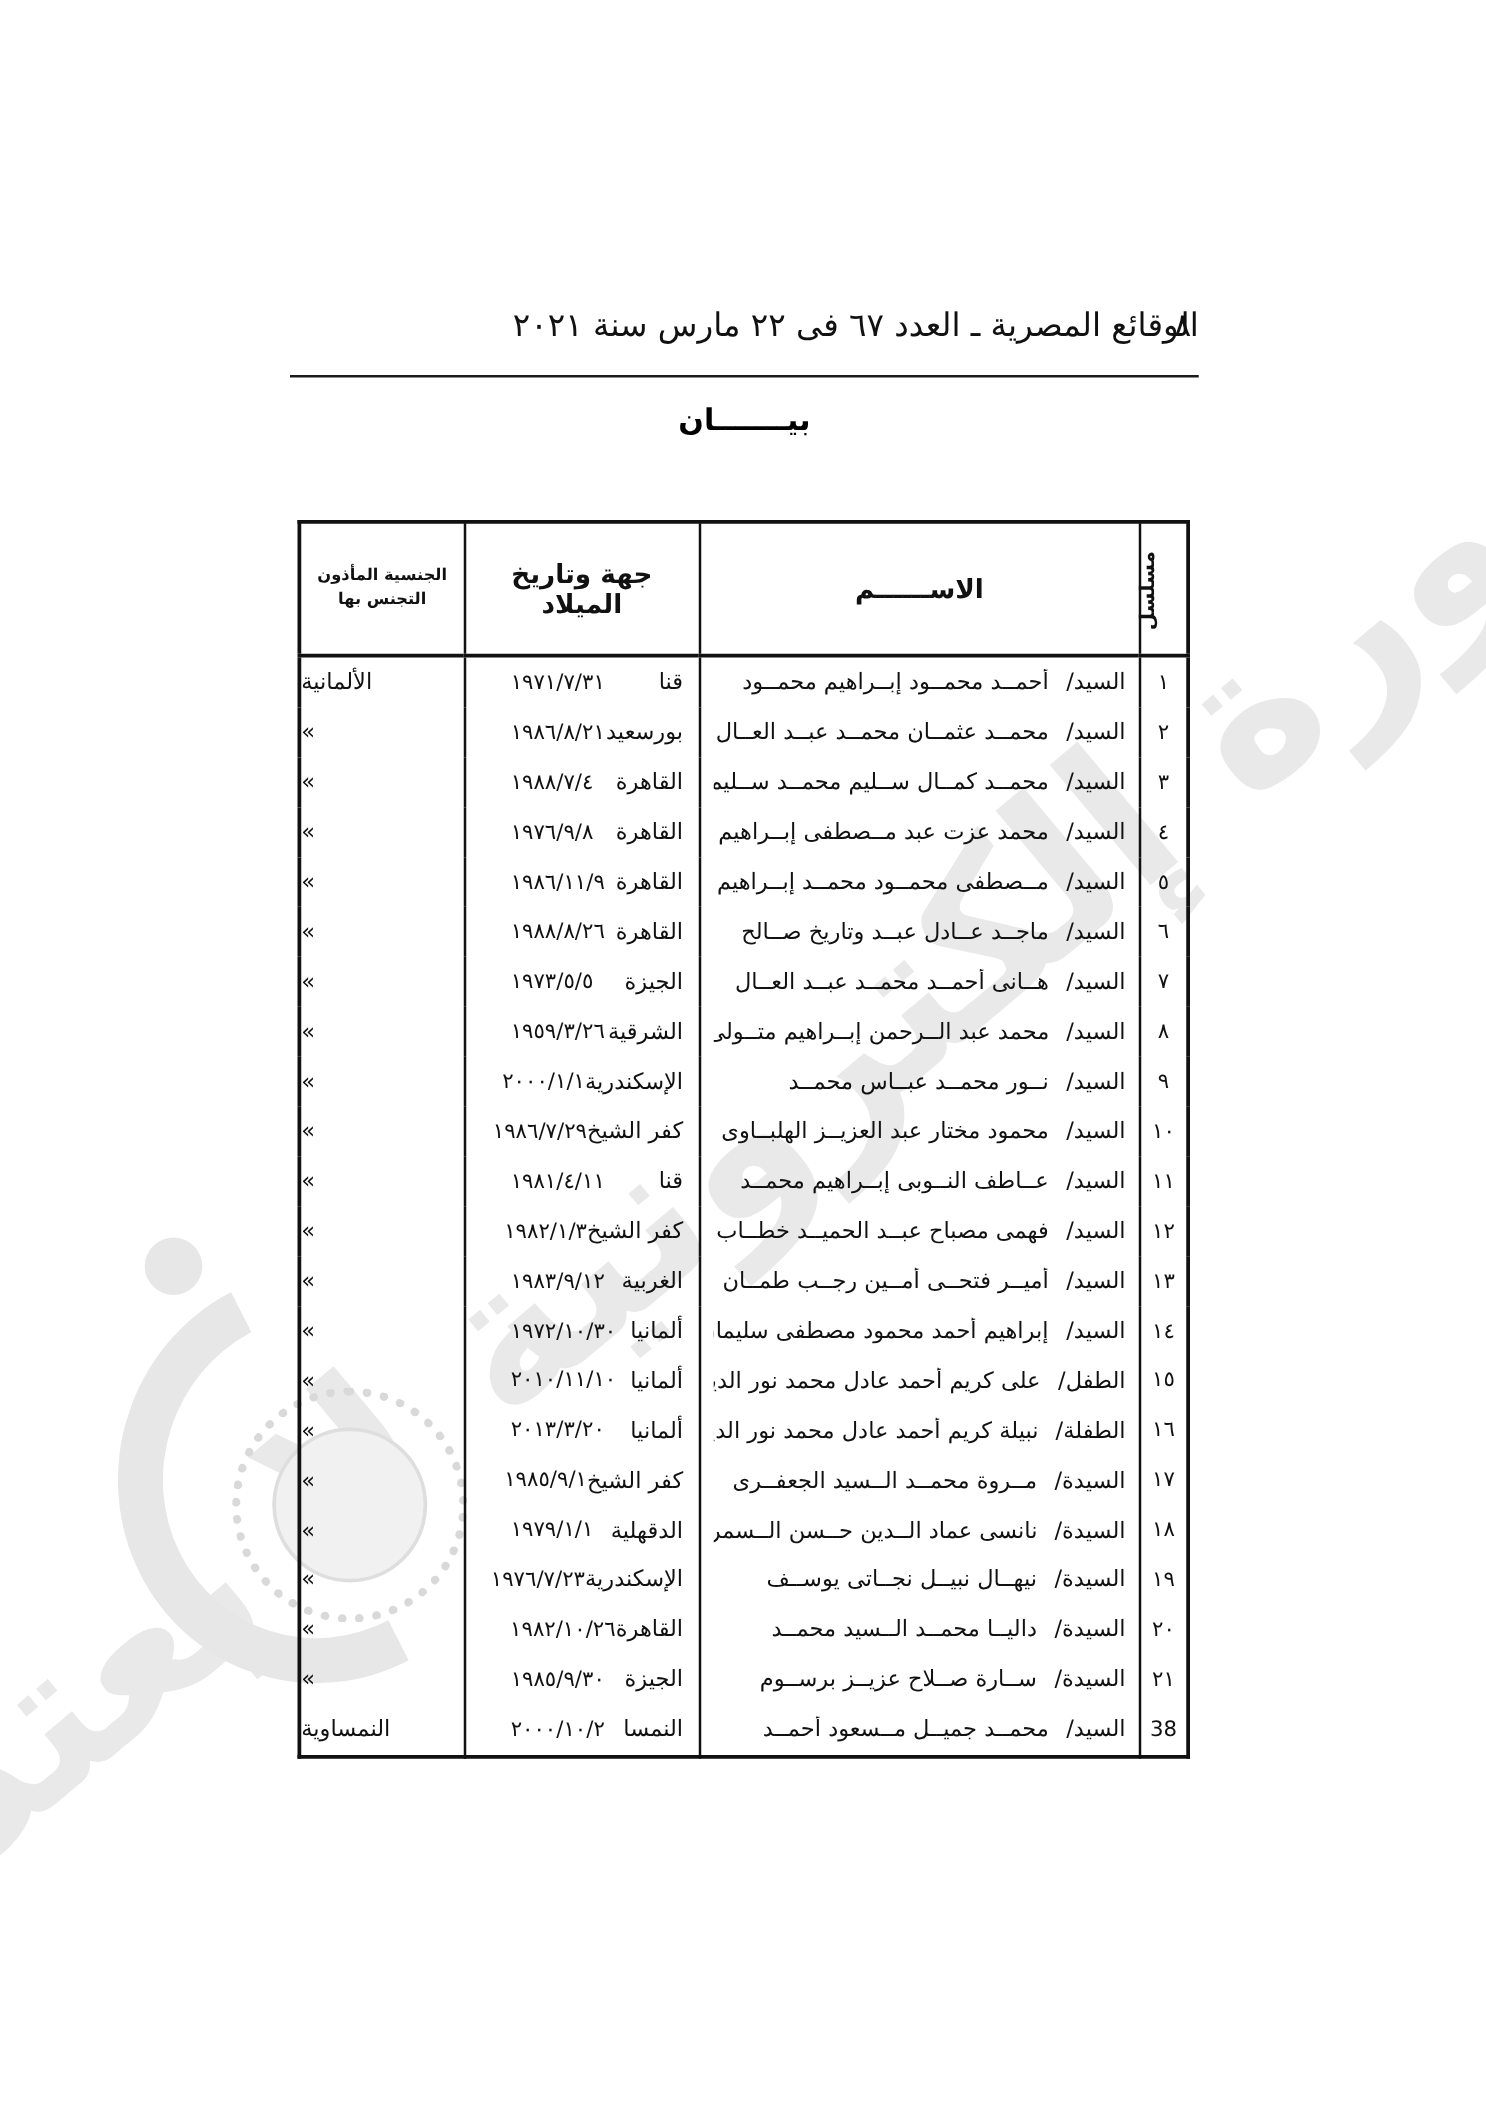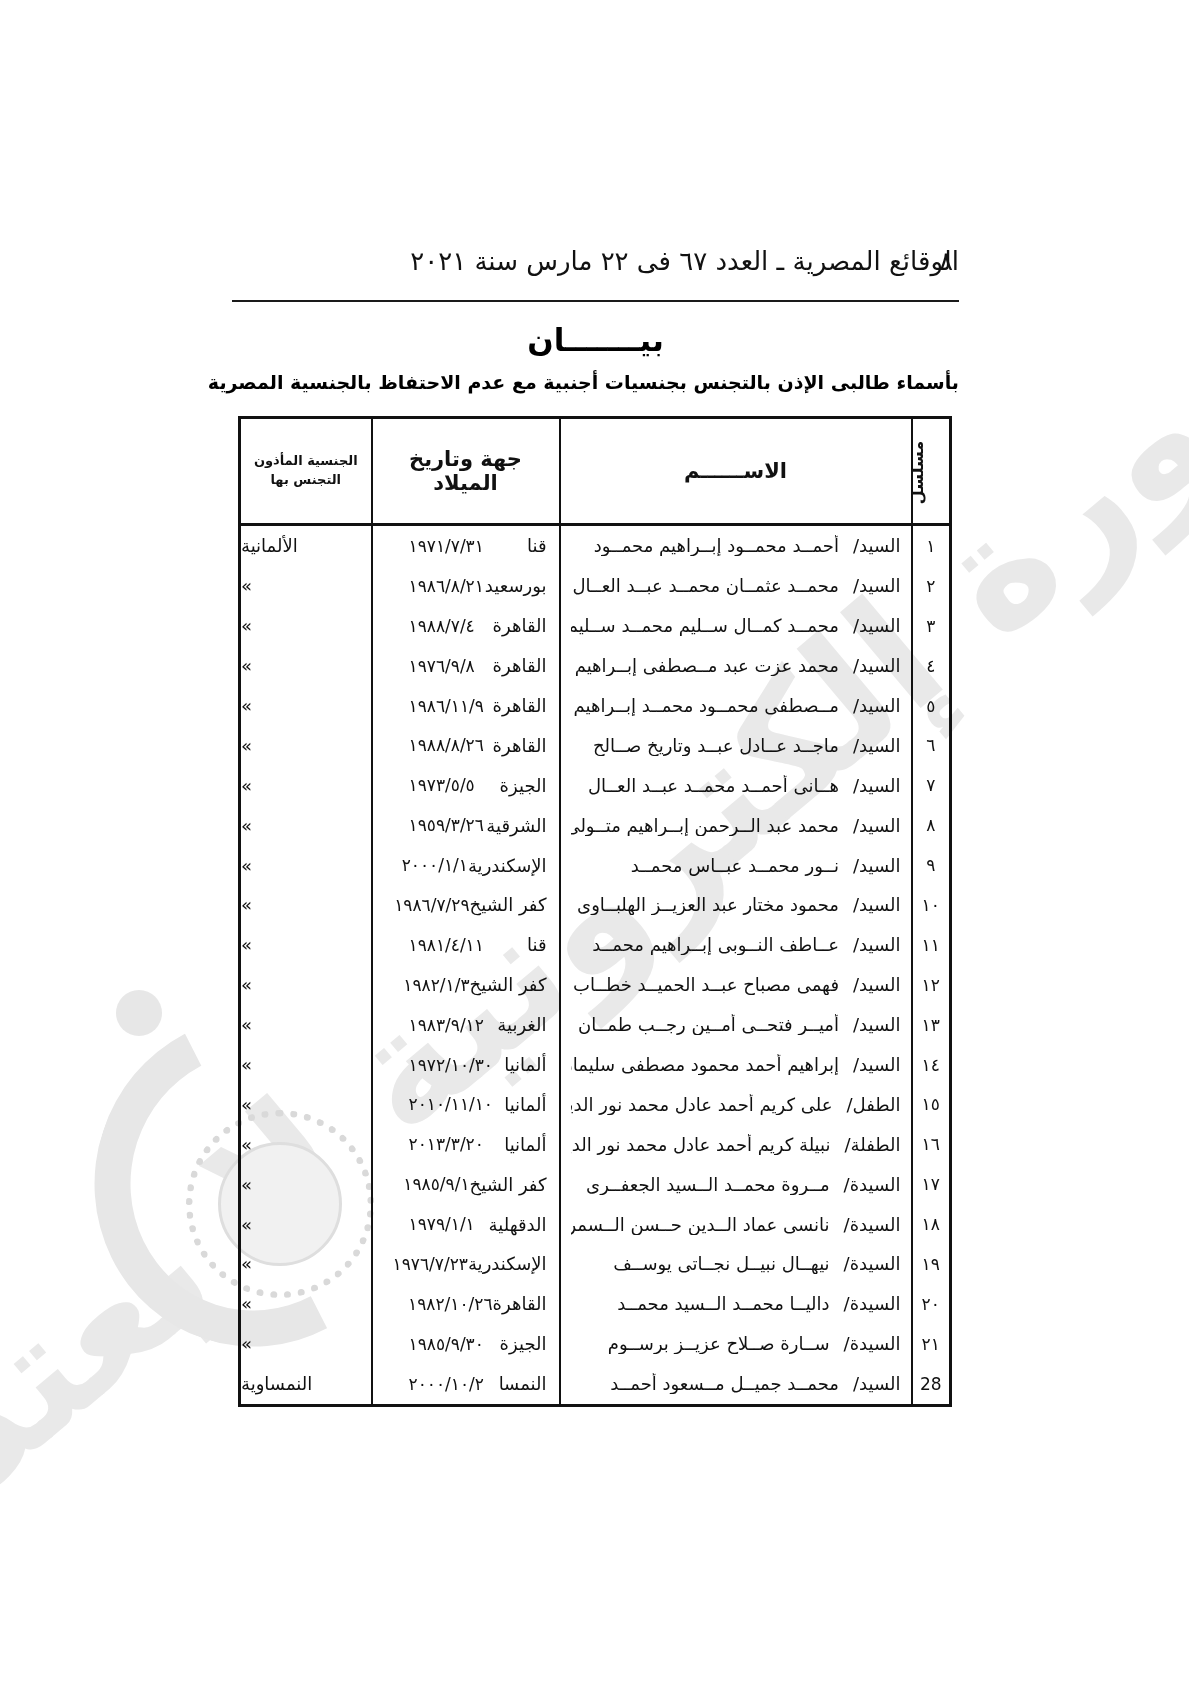--- a/index.html
+++ b/index.html
@@ -45,21 +45,21 @@
   }
   .page-number {
     position:absolute; top:0; right:6px; font-size:26px; color:#111;
   }
   .head-rule {
     position:absolute; top:300px; right:230px; width:727px;
     border-top:2.5px solid #1a1a1a;
   }
   .doc-title {
     position:absolute; top:322px; right:230px; width:727px;
-    text-align:center; font-size:31px; font-weight:bold; color:#000;
+    text-align:center; font-size:24px; font-weight:bold; color:#000;
   }
   .doc-subtitle {
     position:absolute; top:371px; right:230px; width:727px;
     text-align:center; font-size:19px; font-weight:bold; color:#000;
     white-space:nowrap;
   }
   
   table.roster {
     position:absolute; top:416px; right:237px; width:711px;
     border-collapse:collapse; table-layout:fixed;
@@ -106,21 +106,20 @@
 
   <div class="content">
 
     <div class="running-head">
       <div class="gazette-line">الوقائع المصرية ـ العدد ٦٧ فى ٢٢ مارس سنة ٢٠٢١</div>
       <div class="page-number">٨</div>
     </div>
     <div class="head-rule"></div>
 
     <div class="doc-title">بيـــــــان</div>
-    <div class="doc-subtitle">بأسماء طالبى الإذن بالتجنس بجنسيات أجنبية مع عدم الاحتفاظ بالجنسية المصرية</div>
 
     <table class="roster">
       <colgroup>
         <col class="c1">
           <col class="c2">
           <col class="c3">
           <col class="c4">
       </colgroup>
       <thead>
         <tr>
@@ -463,21 +462,21 @@
     </td>
     <td class="c-birth">
       <div class="birth-wrap">
         <span class="birth-place">الجيزة</span>
         <span class="birth-date">١٩٨٥/٩/٣٠</span>
       </div>
     </td>
     <td class="c-nat">»</td>
   </tr>
           <tr>
-    <td class="c-serial">28</td>
+    <td class="c-serial">38</td>
     <td class="c-name">
       <div class="name-wrap">
         <span class="honorific">السيد/</span>
         <span class="pname">محمــد جميــل مــسعود أحمــد</span>
       </div>
     </td>
     <td class="c-birth">
       <div class="birth-wrap">
         <span class="birth-place">النمسا</span>
         <span class="birth-date">٢٠٠٠/١٠/٢</span>

